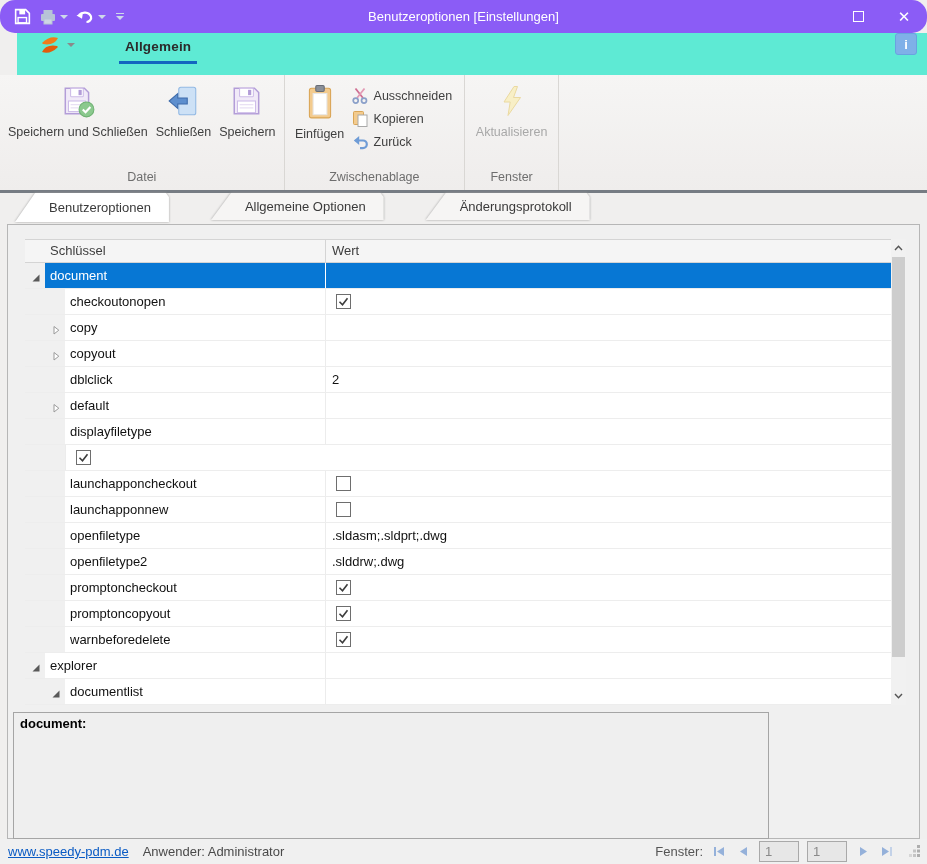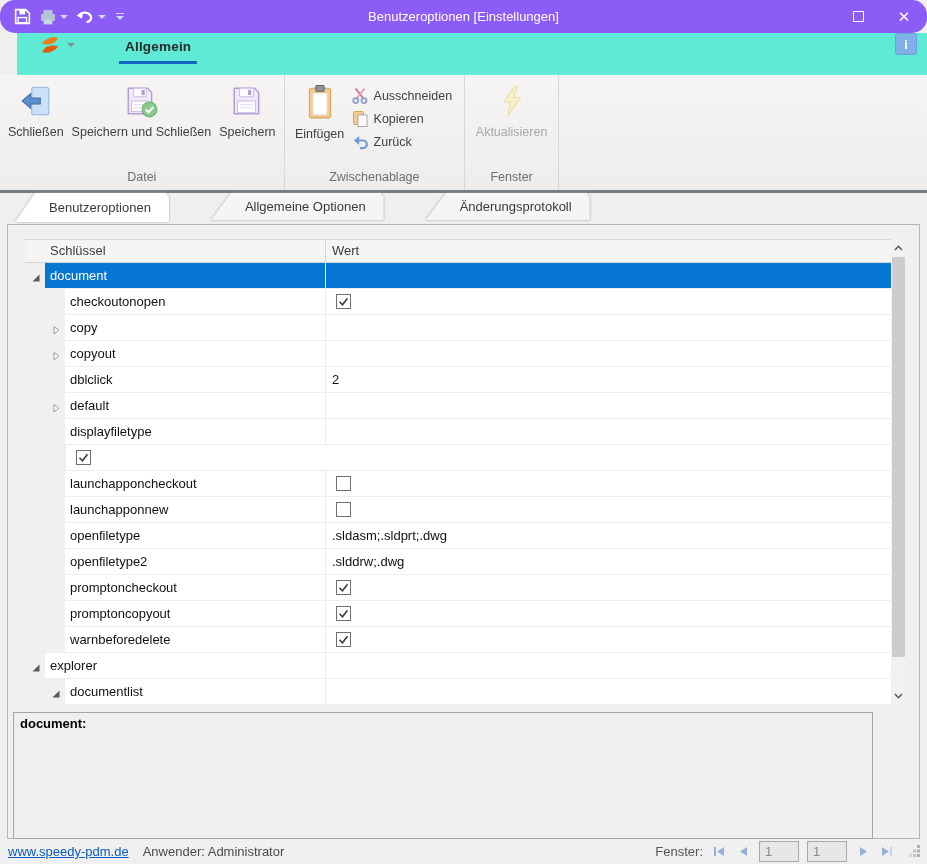--- a/index.html
+++ b/index.html
@@ -76,21 +76,21 @@
   .grow.selected .cell.val { border-left-color:#fff; }
   .checkbox { width:15px; height:15px; border:1px solid #6e6e6e; background:#fff; margin-left:4px;
               display:flex; align-items:center; justify-content:center; }
   
   .vscroll { position:absolute; top:0; right:0; width:15px; height:466px; background:#f1f1f1; }
   .vs-btn { position:absolute; left:0; width:15px; height:16px; display:flex; align-items:center; justify-content:center; }
   .vs-up { top:1px; } .vs-down { bottom:1px; }
   .vs-thumb { position:absolute; left:1px; top:18px; width:13px; height:400px; background:#cdcdcd; }
 
   
-  .desc-box { position:absolute; left:5px; top:487px; width:860px; height:127px;
+  .desc-box { position:absolute; left:5px; top:487px; width:756px; height:127px;
               background:#efefef; border:1px solid #a5a5a5; padding:3px 6px; }
   .desc-box .txt { font-weight:bold; color:#000; }
 
   
   .statusbar { position:absolute; left:0; right:0; bottom:0; height:25px; background:#f0f0f0;
                display:flex; align-items:center; font-size:13px; color:#4a4a4a; }
   .sb-link { margin-left:8px; color:#0a5bc4; text-decoration:underline; }
   .sb-user { margin-left:14px; color:#4a4a4a; }
   .sb-right { margin-left:auto; display:flex; align-items:center; gap:8px; padding-right:4px; }
   .sb-obj { color:#555; }
@@ -153,42 +153,42 @@
       <span class="caret-down"></span>
     </span>
     <span class="ribbon-tab">Allgemein</span>
     <span class="info-btn">i</span>
   </div>
 
   <div class="ribbon-body">
 
     <div class="rgroup">
       <div class="rgroup-buttons">
-        <div class="bigbtn">
-          <svg width="34" height="34" viewBox="0 0 32 32">
-            <rect x="12" y="3" width="16" height="26" rx="2" fill="#cde1f6" stroke="#92b9e4"></rect>
-            <path d="M3 16 L11 9 v4.2 h9 v5.6 h-9 V23 z" fill="#5e8fce" stroke="#3f6cab"></path>
-          </svg>
-          <span class="lbl">Schließen</span>
-        </div>
         <div class="bigbtn" style="min-width:86px">
           <svg width="36" height="34" viewBox="0 0 34 32">
             <path d="M5 4 h18 l4 4 v20 H5 z" fill="#f1eaf8" stroke="#b39dd8" stroke-width="1.4"></path>
             <rect x="10" y="4" width="12" height="8" rx="1" fill="#fff" stroke="#cdbce8"></rect>
             <rect x="17.5" y="5.5" width="3" height="5" fill="#b39dd8"></rect>
             <rect x="8" y="16" width="16" height="10" fill="#fff" stroke="#cdbce8"></rect>
             <line x1="10" y1="19.5" x2="22" y2="19.5" stroke="#e4daf2"></line>
             <line x1="10" y1="22.5" x2="22" y2="22.5" stroke="#e4daf2"></line>
             <circle cx="25" cy="24" r="7" fill="#8bc98e" stroke="#6fb273"></circle>
             <path d="M21.5 24 l2.6 2.6 l4.6-5" stroke="#fff" stroke-width="2" fill="none"></path>
           </svg>
           <span class="lbl">Speichern und Schließen</span>
         </div>
         <div class="bigbtn">
           <svg width="34" height="34" viewBox="0 0 32 32">
+            <rect x="12" y="3" width="16" height="26" rx="2" fill="#cde1f6" stroke="#92b9e4"></rect>
+            <path d="M3 16 L11 9 v4.2 h9 v5.6 h-9 V23 z" fill="#5e8fce" stroke="#3f6cab"></path>
+          </svg>
+          <span class="lbl">Schließen</span>
+        </div>
+        <div class="bigbtn">
+          <svg width="34" height="34" viewBox="0 0 32 32">
             <path d="M4 4 h19 l4 4 v20 H4 z" fill="#f1eaf8" stroke="#b39dd8" stroke-width="1.4"></path>
             <rect x="9" y="4" width="13" height="8" rx="1" fill="#fff" stroke="#cdbce8"></rect>
             <rect x="17" y="5.5" width="3" height="5" fill="#b39dd8"></rect>
             <rect x="7" y="16" width="17" height="11" fill="#fff" stroke="#cdbce8"></rect>
             <line x1="9" y1="19.5" x2="22" y2="19.5" stroke="#e4daf2"></line>
             <line x1="9" y1="22.5" x2="22" y2="22.5" stroke="#e4daf2"></line>
           </svg>
           <span class="lbl">Speichern</span>
         </div>
       </div>

